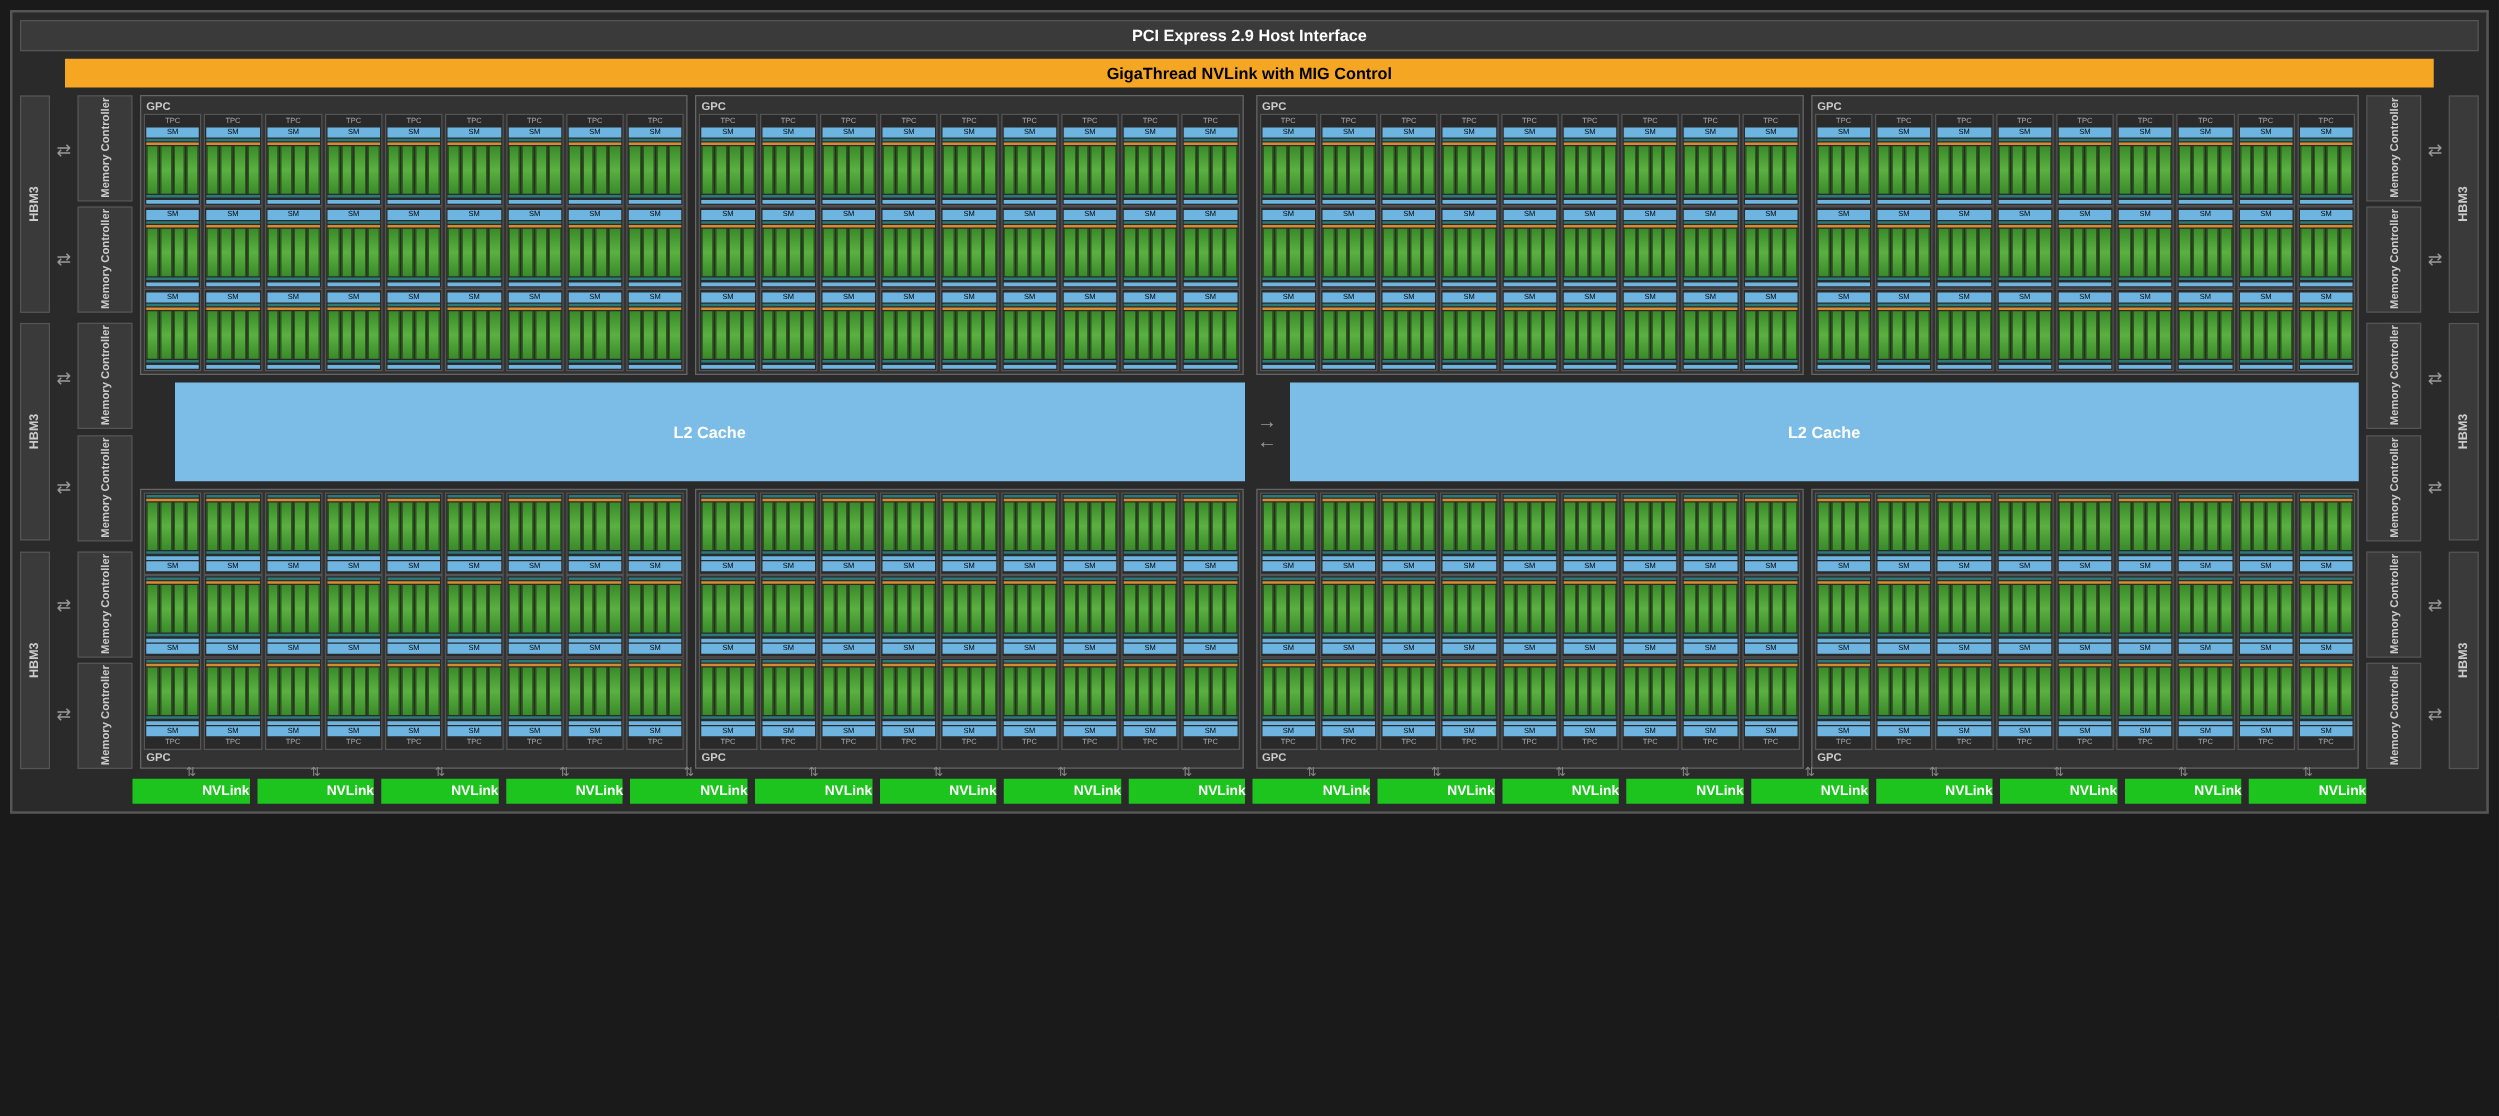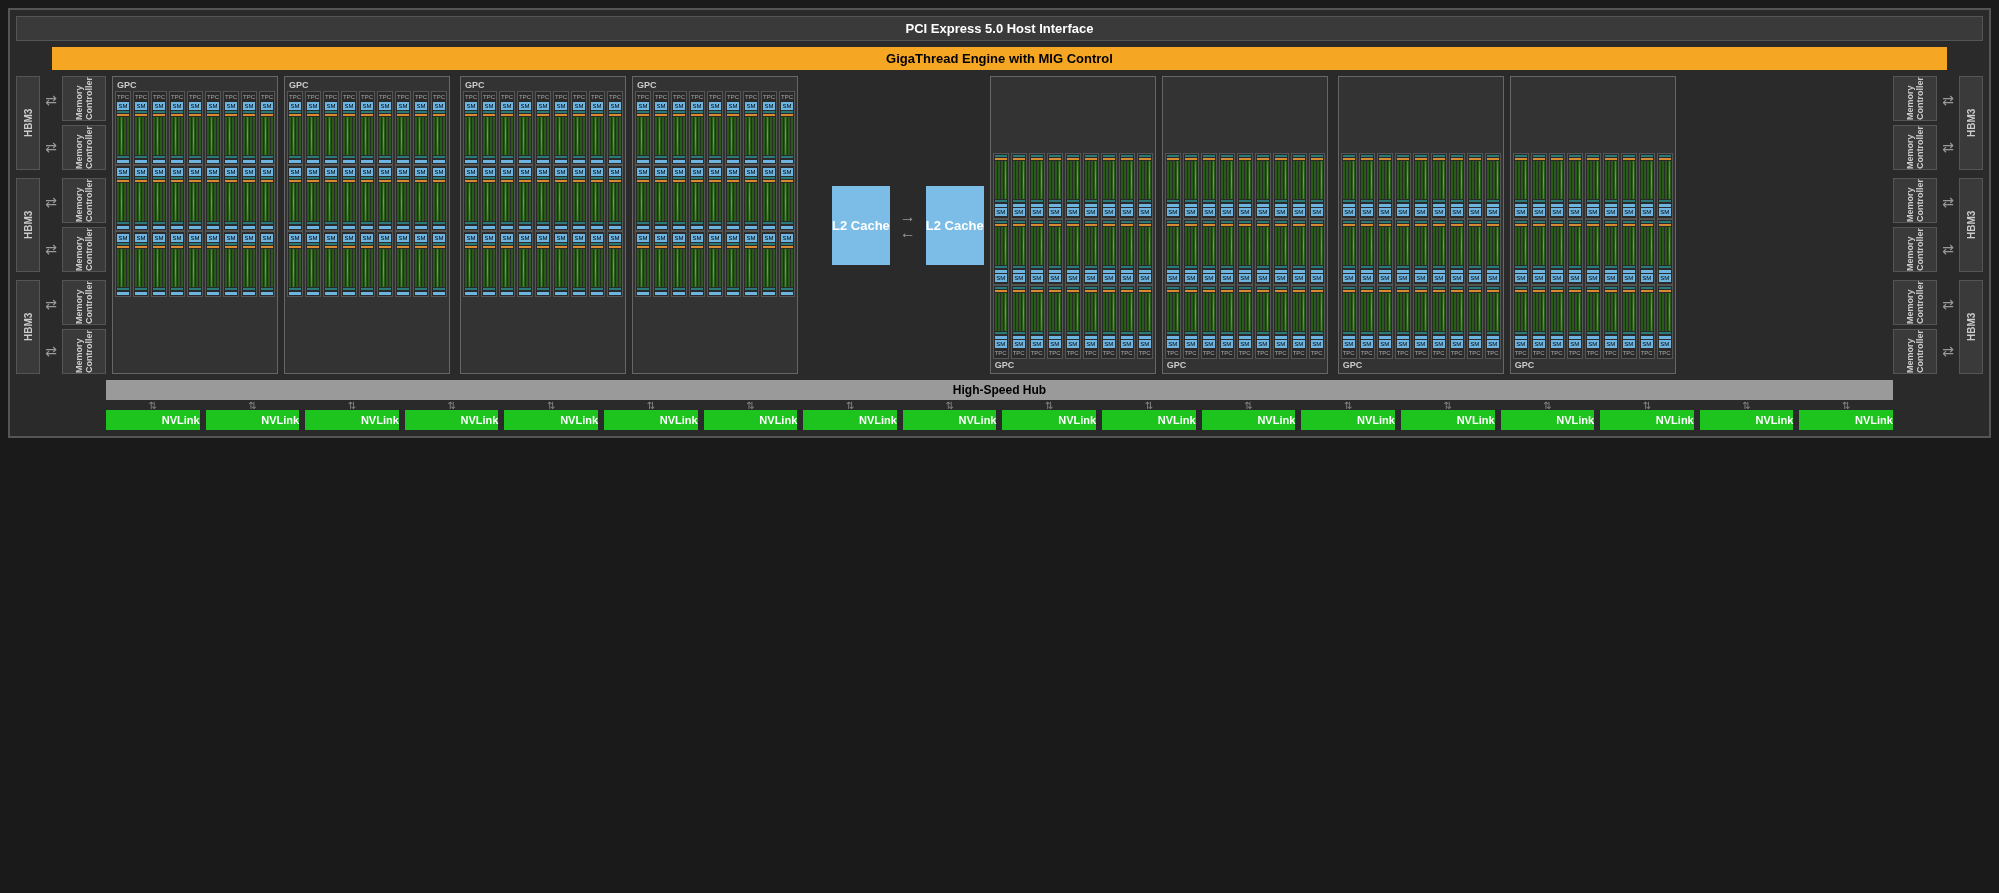--- a/index.html
+++ b/index.html
@@ -93,21 +93,21 @@
   }
   .arrows {
     color: #999;
     font-size: 14px;
     line-height: 8px;
     text-align: center;
   }
   .core-area {
     flex: 1;
     display: flex;
-    flex-direction: row;
+    flex-direction: column;
     gap: 6px;
   }
   .gpc-row {
     display: flex;
     gap: 10px;
   }
   .gpc-half {
     flex: 1;
     display: flex;
     gap: 6px;
@@ -235,22 +235,22 @@
     padding: 4px 0;
     width: 100%;
   }
   .gpc.bottom { flex-direction: column-reverse; }
   .gpc.bottom .tpc { flex-direction: column-reverse; }
 </style>
 </head>
 <body>
 
 <div class="chip">
-  <div class="pci-bar">PCI Express 5.0 Host Interface</div>
-  <div class="giga-bar">GigaThread Engine with MIG Control</div>
+  <div class="pci-bar">PCI Express 2.9 Host Interface</div>
+  <div class="giga-bar">GigaThread NVLink with MIG Control</div>
 
   <div class="main-row">
 
     <div class="side-col left" id="left-side">
         <div class="hbm-memc-group">
           <div class="hbm-block">HBM3</div>
           <div class="arrow-col">
             <div class="arrows">⇄</div>
             <div class="arrows">⇄</div>
           </div>
@@ -3720,21 +3720,20 @@
           </div>
           <div class="arrow-col">
             <div class="arrows">⇄</div>
             <div class="arrows">⇄</div>
           </div>
           <div class="hbm-block">HBM3</div>
         </div>
       </div>
   </div>
 
-  <div class="high-speed">High-Speed Hub</div>
   <div class="nvlink-row" id="nvlink-row">
       <div class="nvlink-item">
         <div class="nvlink-arrows">⇅</div>
         <div class="nvlink-block">NVLink</div>
       </div>
       <div class="nvlink-item">
         <div class="nvlink-arrows">⇅</div>
         <div class="nvlink-block">NVLink</div>
       </div>
       <div class="nvlink-item">

